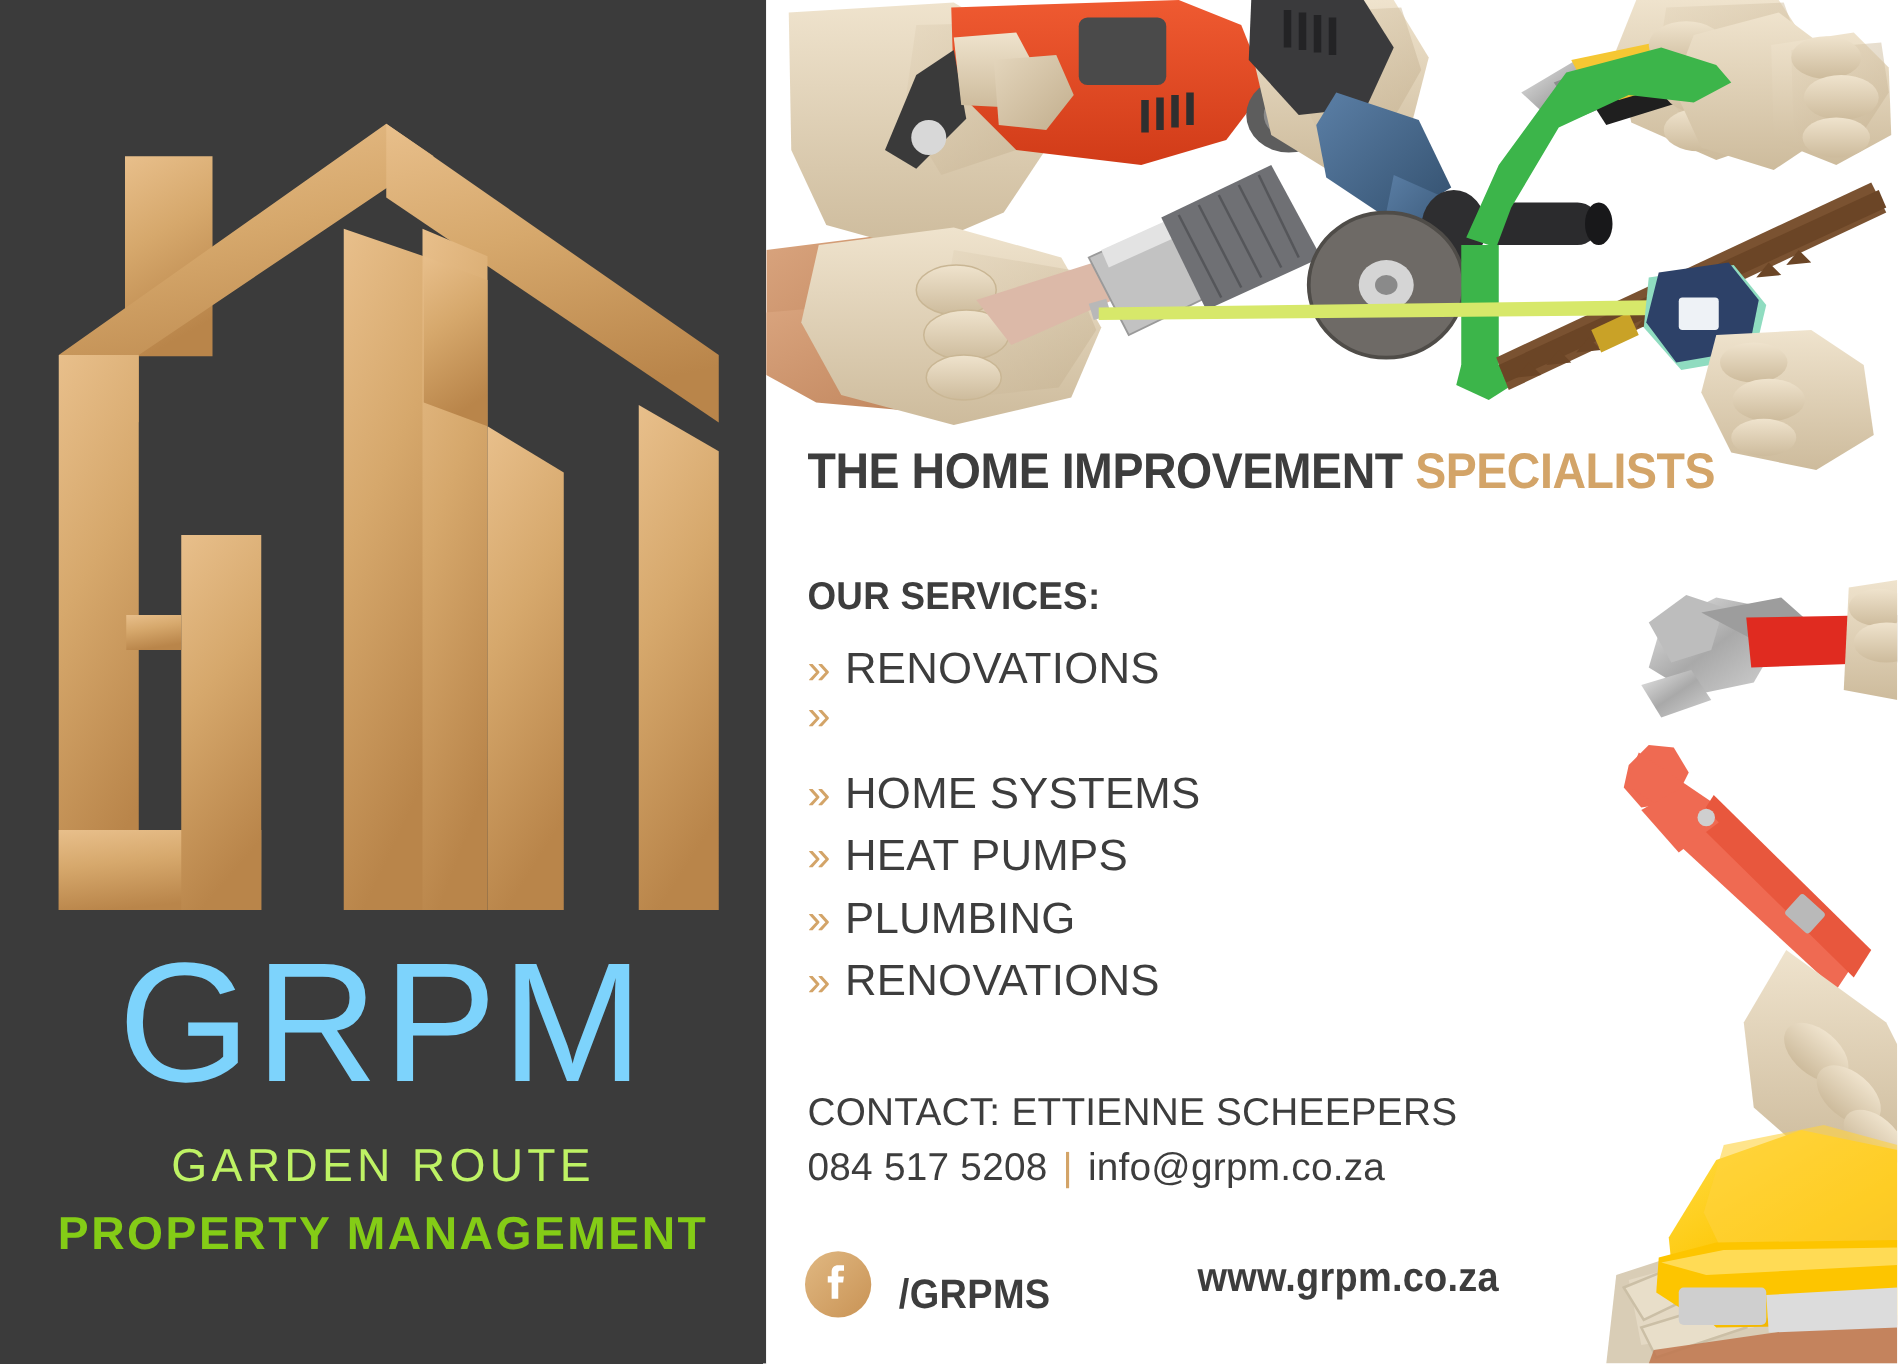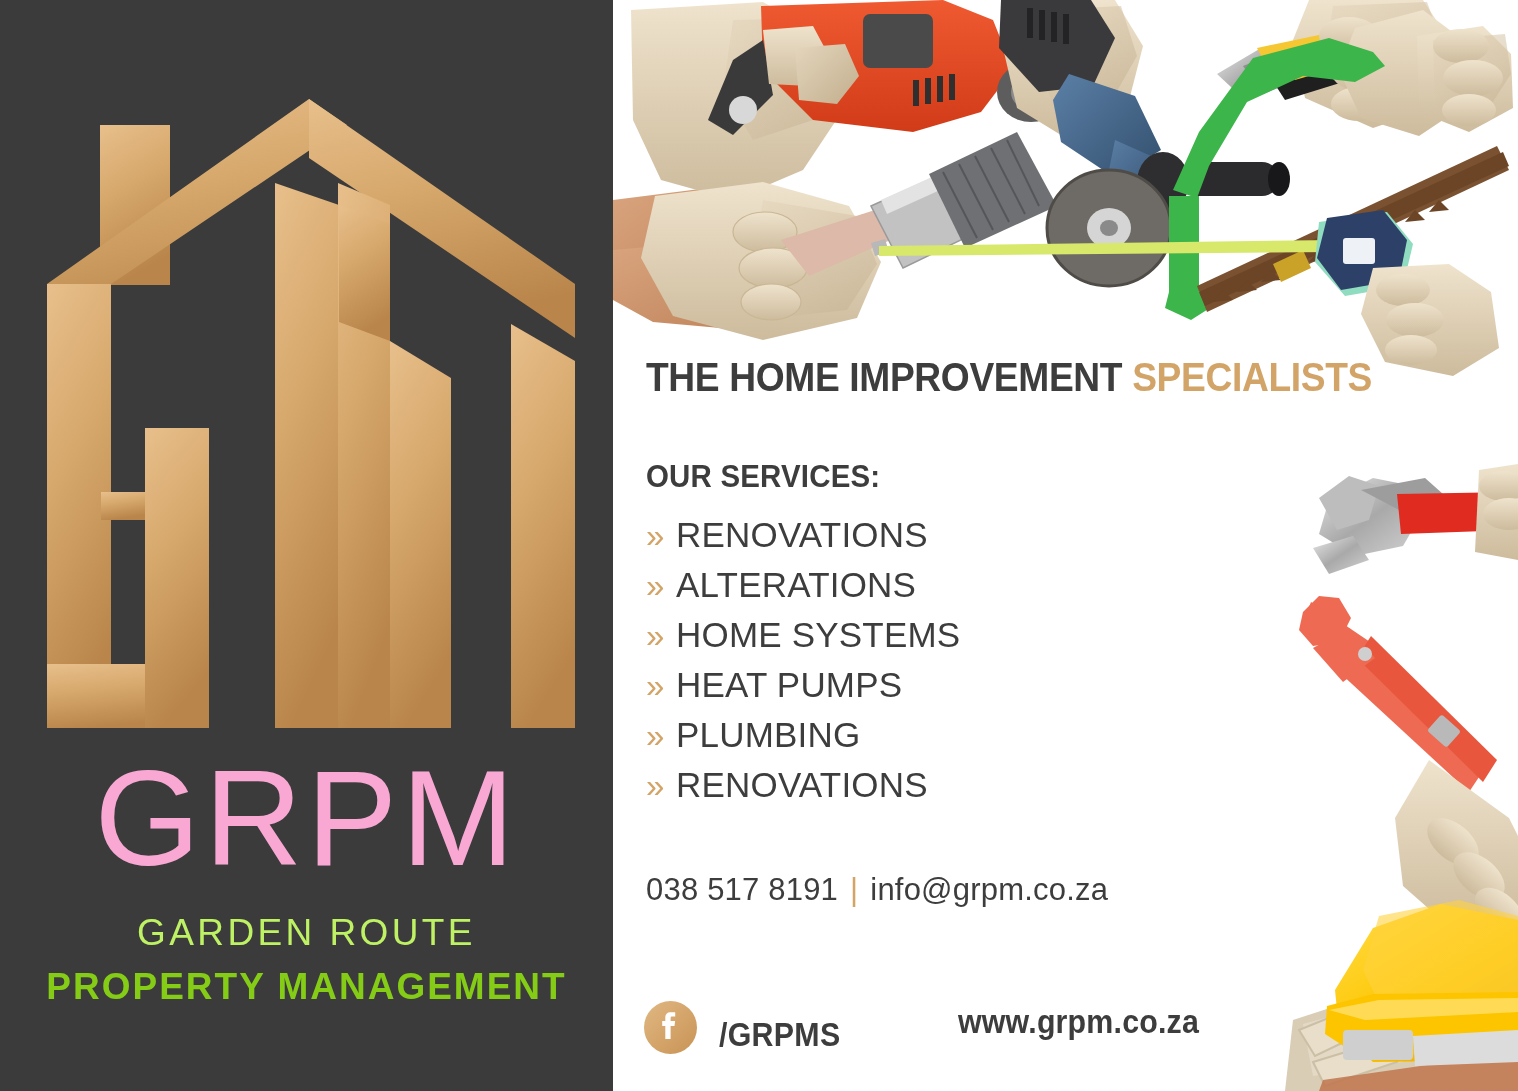--- a/index.html
+++ b/index.html
@@ -12,21 +12,21 @@
   .ad{position:relative;width:1518px;height:1091px;background:#fff;overflow:hidden;}
 
   
   .left-panel{
     position:absolute;left:0;top:0;width:613px;height:1091px;
     background:#3b3b3b;
   }
   .logo-mark{position:absolute;left:38px;top:88px;width:545px;height:640px;}
   .brand-block{position:absolute;left:0;top:750px;width:613px;text-align:center;}
   .brand-grpm{
-    font-size:136px;line-height:1;font-weight:300;color:#f9a8d4;
+    font-size:136px;line-height:1;font-weight:300;color:#7dd3fc;
     letter-spacing:4px;font-family:"Liberation Sans", sans-serif;
     margin:0;padding:0;
   }
   .brand-sub1{
     font-size:37px;line-height:1;font-weight:400;color:#bef264;
     letter-spacing:3.4px;margin-top:28px;
   }
   .brand-sub2{
     font-size:37px;line-height:1;font-weight:700;color:#84cc16;
     letter-spacing:2.0px;margin-top:17px;
@@ -398,43 +398,43 @@
 
     <div class="services-title">OUR SERVICES:</div>
 
     <div class="services">
       <div class="svc-row">
         <span class="svc-chev">»</span>
         <span class="svc-label">RENOVATIONS</span>
       </div>
       <div class="svc-row">
         <span class="svc-chev">»</span>
-        <span class="svc-label">ALTERATIONS</span>
       </div>
       <div class="svc-row">
         <span class="svc-chev">»</span>
         <span class="svc-label">HOME SYSTEMS</span>
       </div>
       <div class="svc-row">
         <span class="svc-chev">»</span>
         <span class="svc-label">HEAT PUMPS</span>
       </div>
       <div class="svc-row">
         <span class="svc-chev">»</span>
         <span class="svc-label">PLUMBING</span>
       </div>
       <div class="svc-row">
         <span class="svc-chev">»</span>
         <span class="svc-label">RENOVATIONS</span>
       </div>
     </div>
 
     <div class="contact">
+      <div class="contact-line">CONTACT: ETTIENNE SCHEEPERS</div>
       <div class="contact-line">
-        <span>038 517 8191</span><span class="sep">|</span><span>info@grpm.co.za</span>
+        <span>084 517 5208</span><span class="sep">|</span><span>info@grpm.co.za</span>
       </div>
     </div>
 
     <div class="footer">
       <span class="fb-icon">
         <svg width="53" height="53" viewBox="0 0 53 53" aria-hidden="true">
           <path d="M31.2 15.6h-3.0c-1.2 0-1.6 0.5-1.6 1.6v2.9h4.5l-0.6 4.8h-3.9v13.1h-5.3V24.9h-3.1v-4.8h3.1v-3.6c0-3.3 1.9-5.3 5.4-5.3h4.5v4.4z" fill="#ffffff"></path>
         </svg>
       </span>
       <span class="fb-handle">/GRPMS</span>

